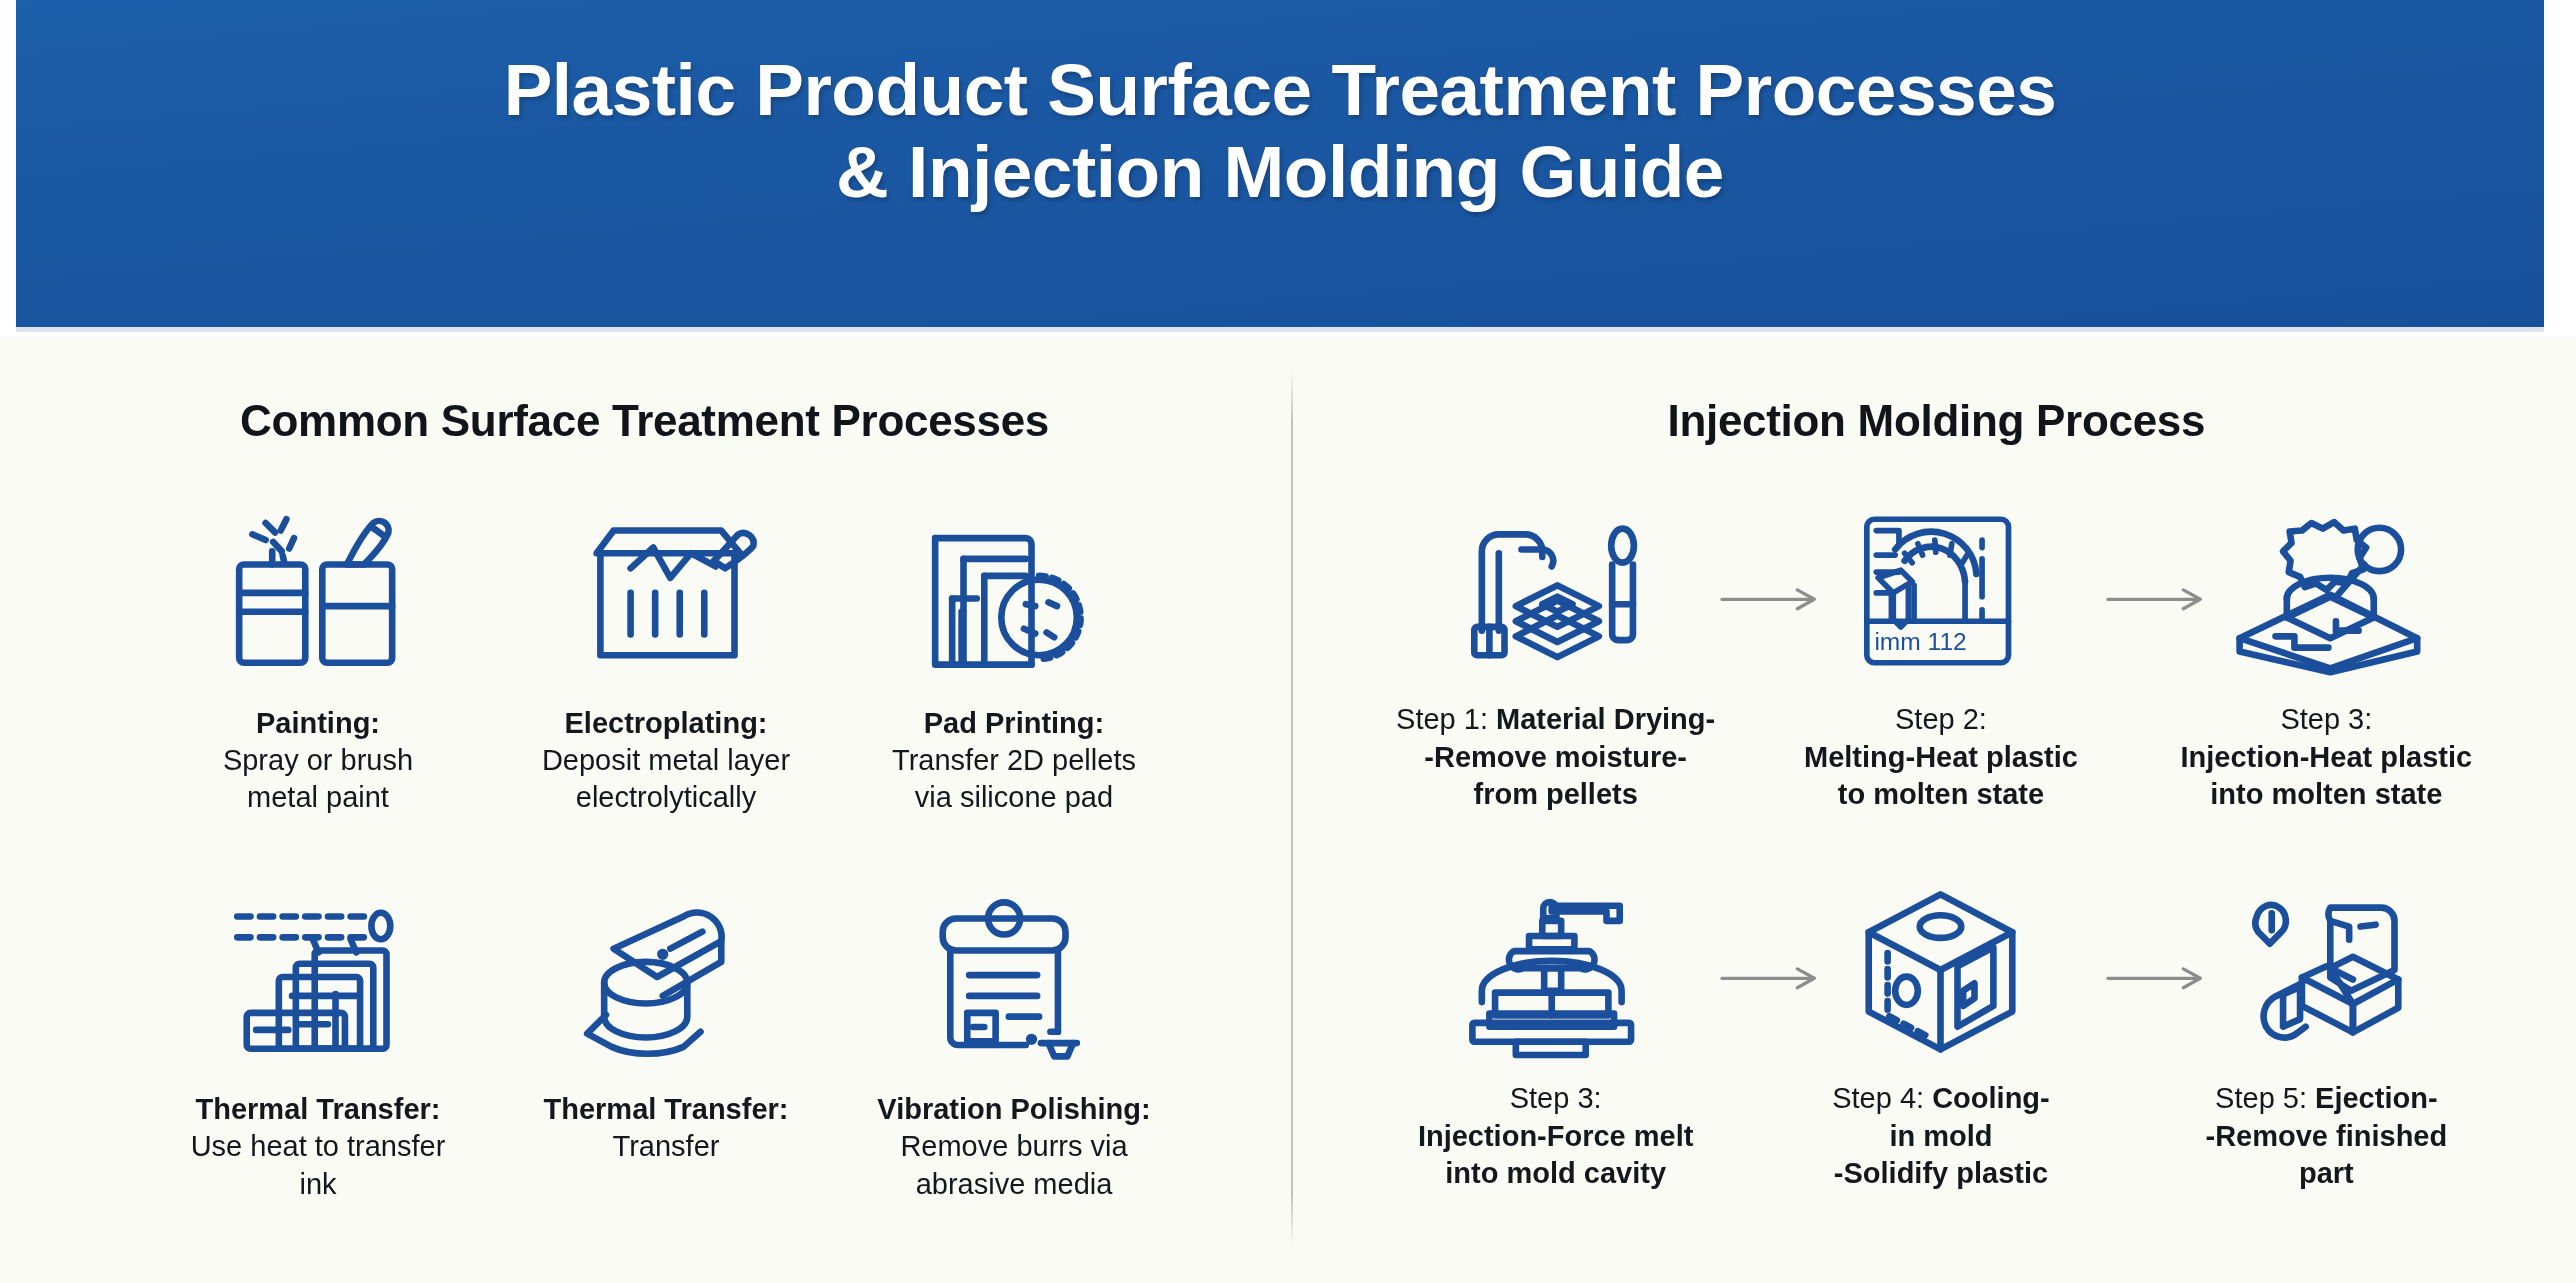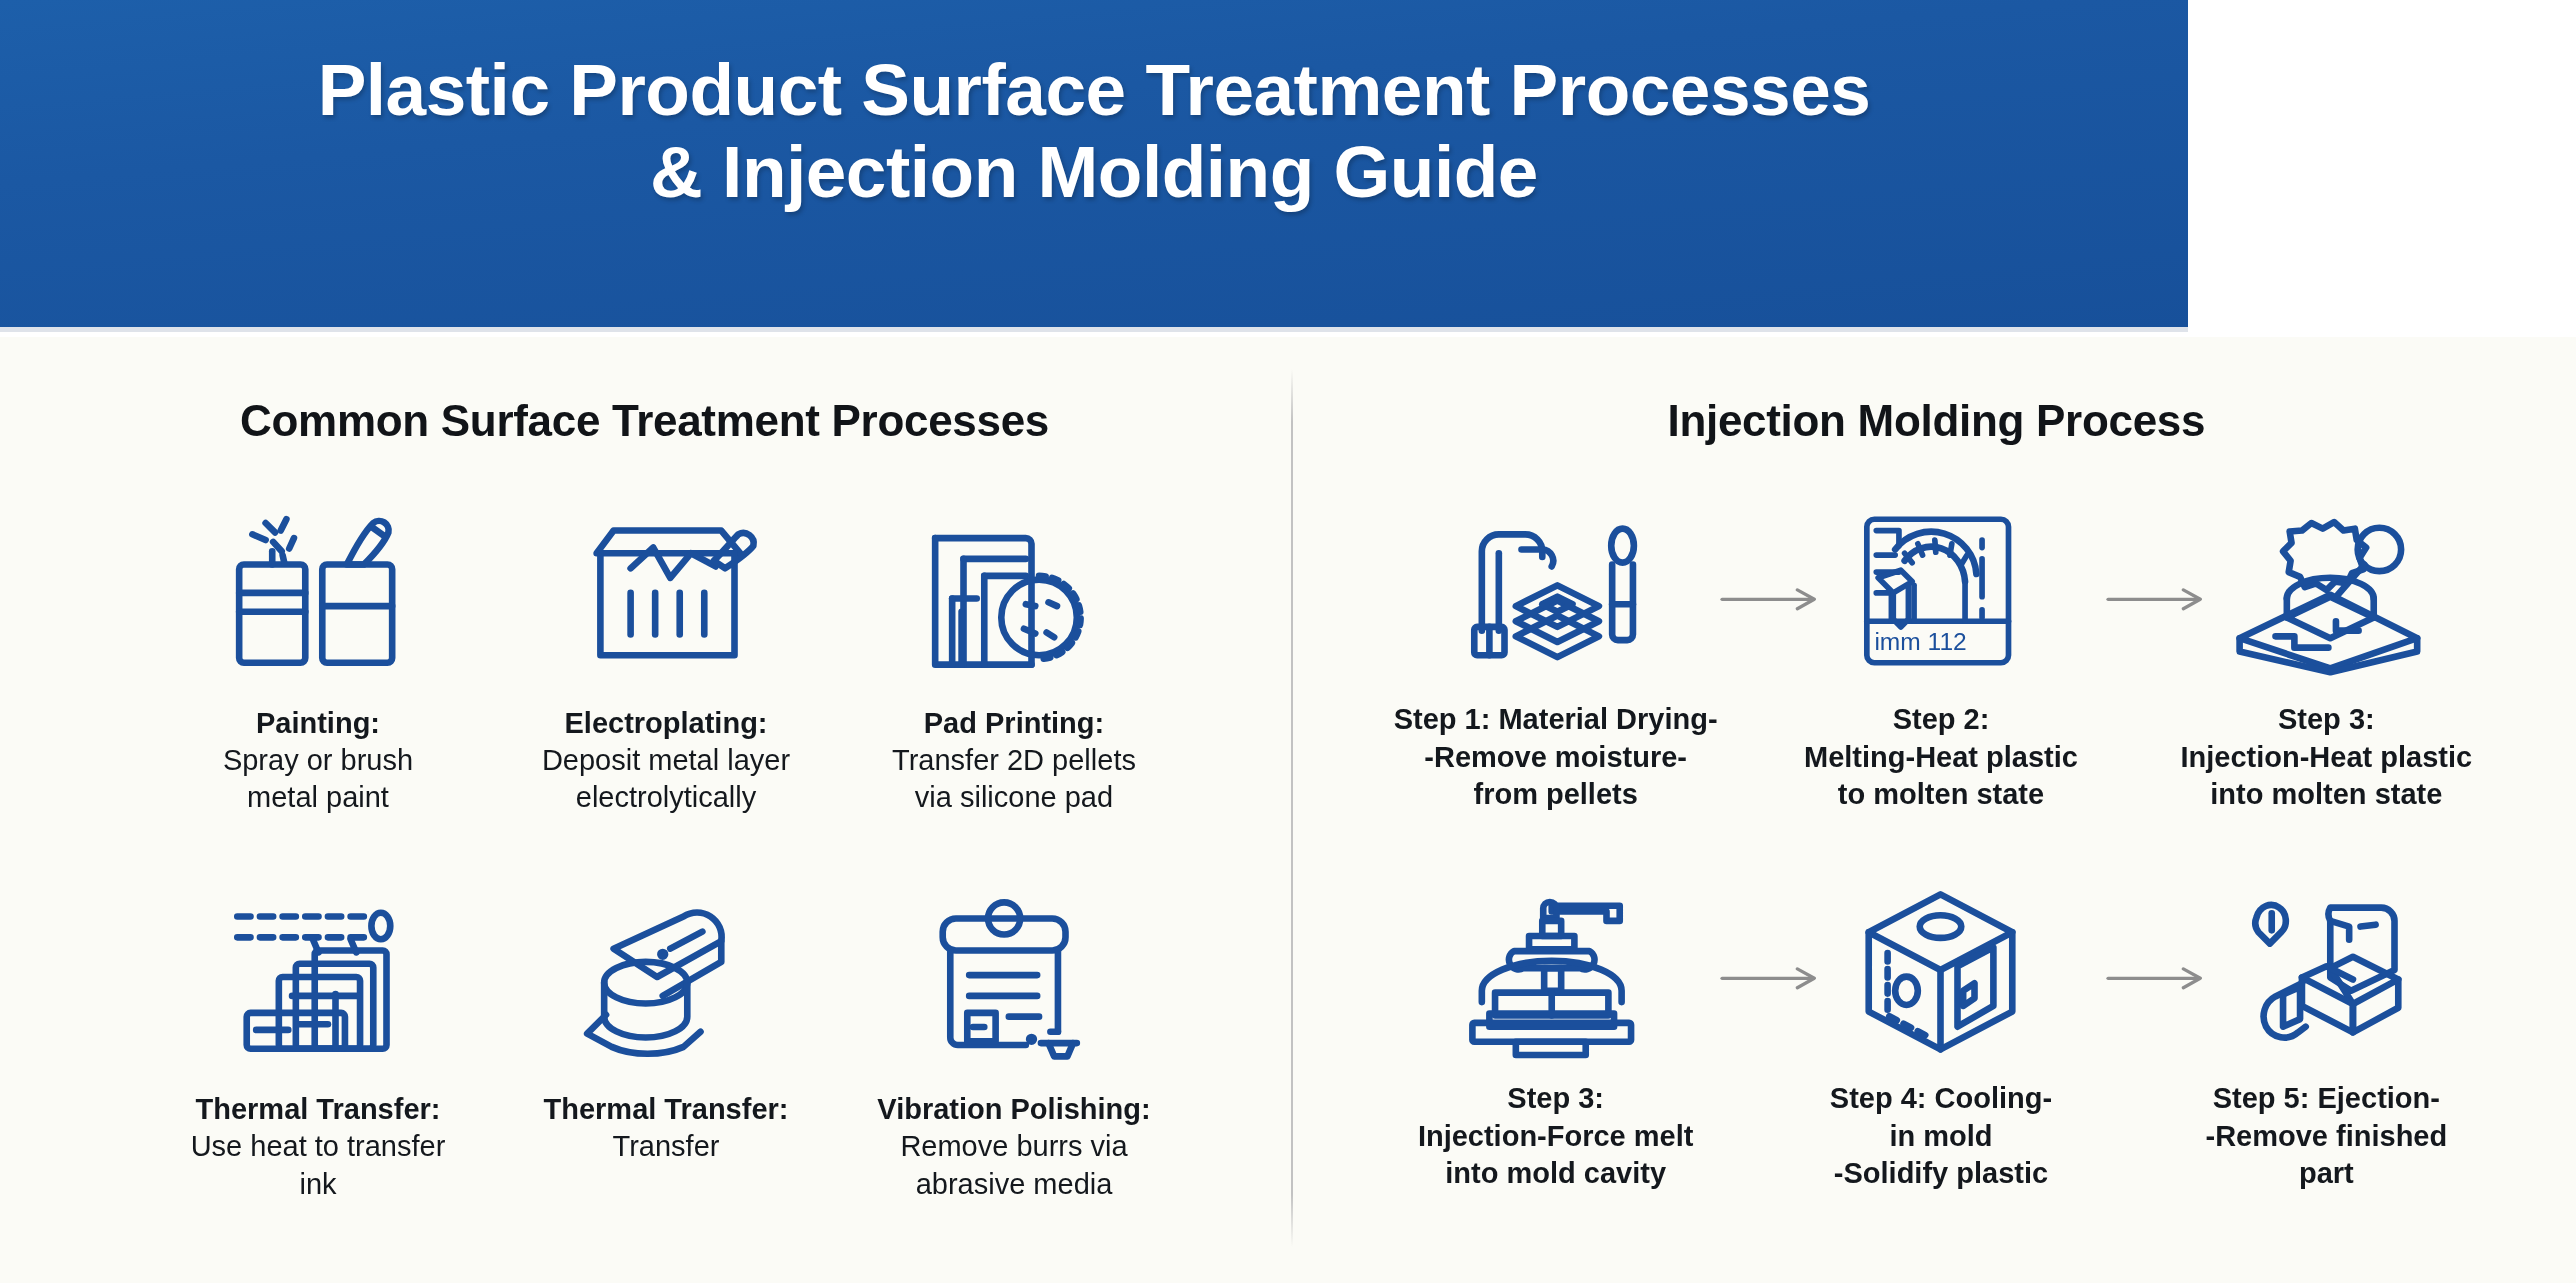--- a/index.html
+++ b/index.html
@@ -11,22 +11,22 @@
     width: 2576px;
     height: 1283px;
     font-family: "Liberation Sans", sans-serif;
     overflow: hidden;
     position: relative;
   }
 
   
   #header-banner {
     position: absolute;
-    left: 0; top: 0;
-    width: 2188px;
+    left: 16px; top: 0;
+    width: 2528px;
     height: 332px;
     background: linear-gradient(175deg, #1d5faa 0%, #1b58a3 35%, #17509a 100%);
     box-shadow: inset 0 -2.8px 0 rgba(255,255,255,0.35);
   }
   #header-banner::after {
     content: "";
     position: absolute;
     left: 0; right: 0; bottom: 0;
     height: 4.7px;
     background: #dfe3ea;
@@ -126,21 +126,21 @@
 
   
   .step-label {
     margin-top: 21px;
     text-align: center;
     width: 359px;
     font-size: 29px;
     line-height: 1.30;
     color: #14181d;
   }
-  .step-label .term { font-weight: bold; }
+  .step-label .term { font-weight: normal; }
   .step-label .desc { font-weight: bold; }
 
   
   .step-arrow {
     position: absolute;
     top: 87px;
     right: -74px;
     width: 102px;
     height: 22.6px;
     pointer-events: none;

